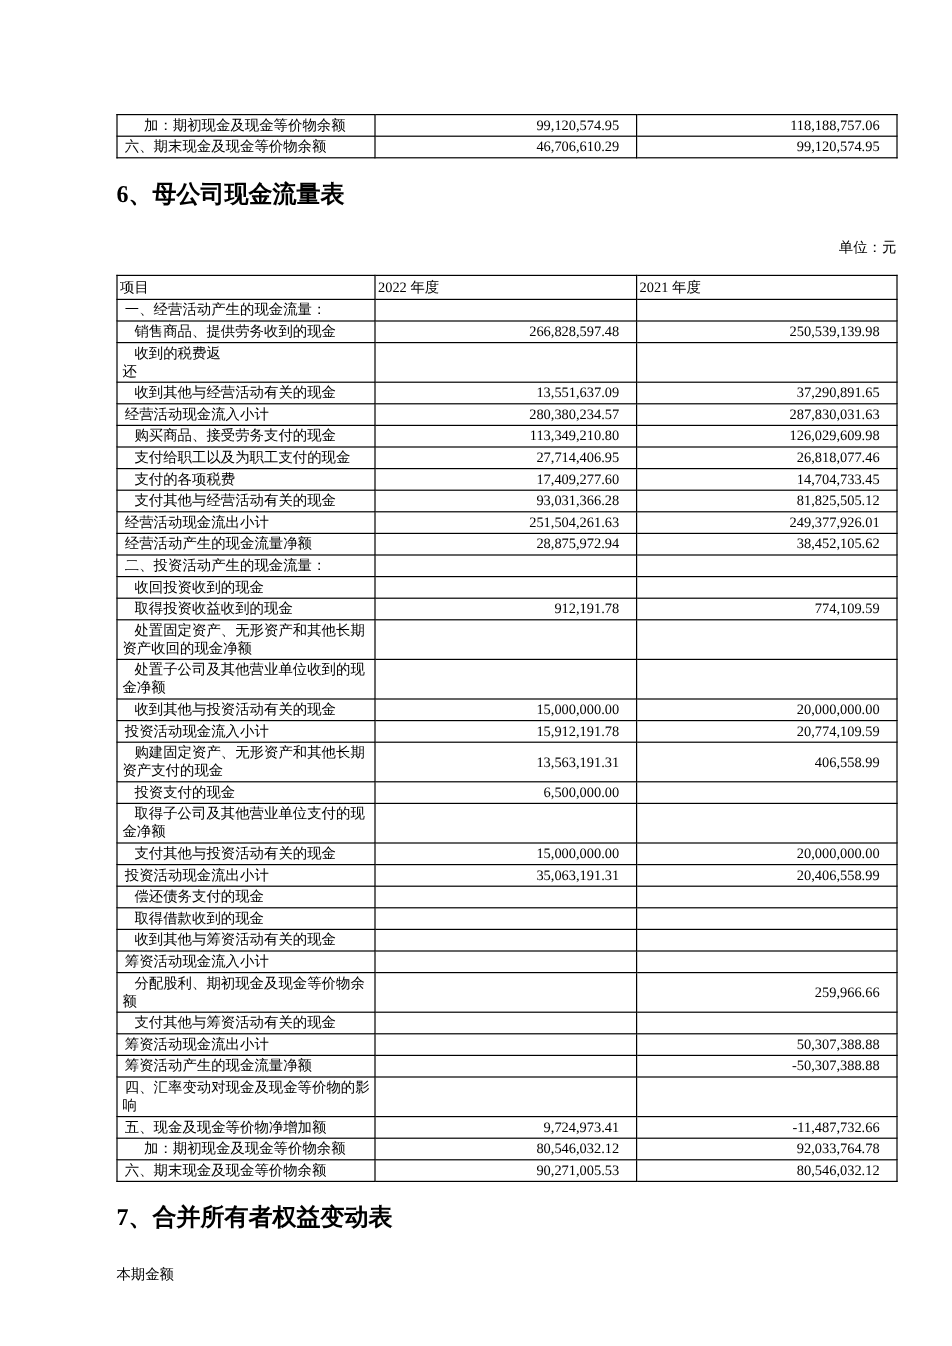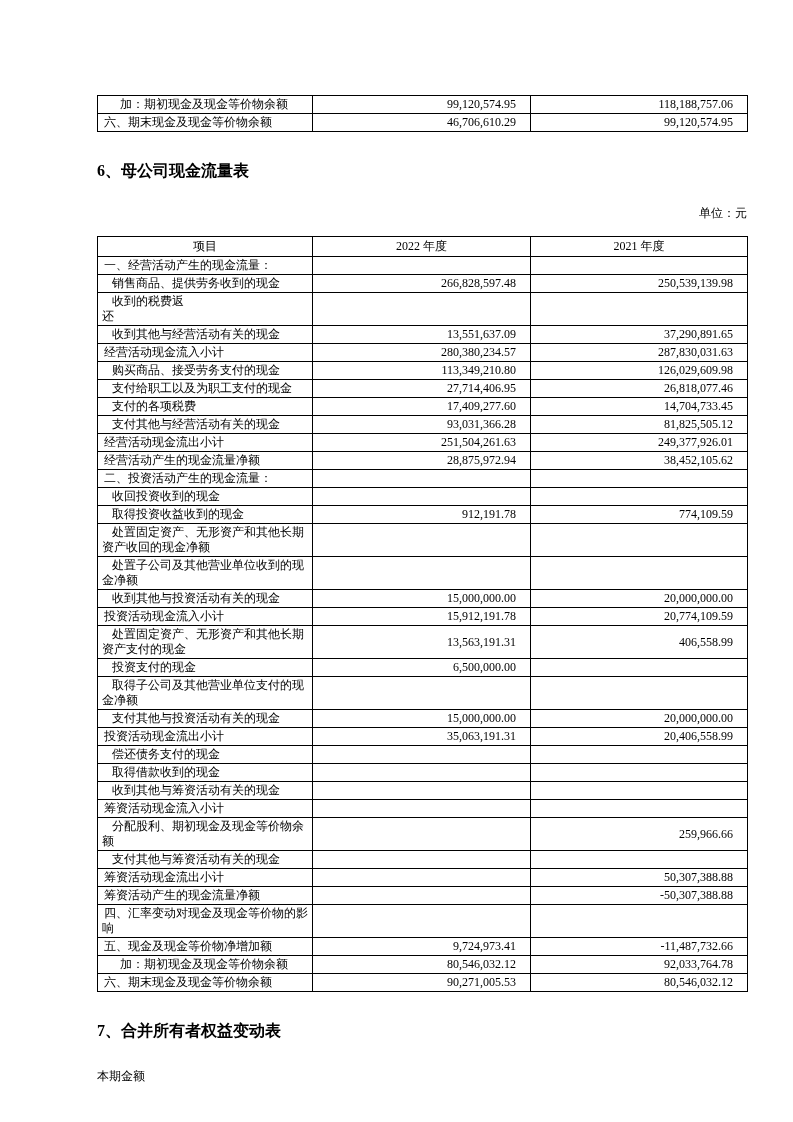--- a/index.html
+++ b/index.html
@@ -16,30 +16,30 @@
   table.fin { border-collapse: collapse; width: 650px; table-layout: fixed; }
   table.fin col.c1 { width: 215px; }
   table.fin col.c2 { width: 218px; }
   table.fin col.c3 { width: 217px; }
   table.fin th, table.fin td {
     border: 1px solid #000;
     line-height: 15px;
     vertical-align: middle;
     font-weight: normal;
   }
-  table.fin th { text-align: center; padding: 2px 2px; }
+  table.fin th { text-align: left; padding: 2px 2px; }
   table.fin td.item { padding: 1px 4px; white-space: pre-line; text-align: left; }
   table.fin td.num  { padding: 1px 14px 1px 4px; text-align: right; }
   td.item.indent-0 { text-indent: 2px; }
   td.item.indent-1 { text-indent: 10px; }
   td.item.indent-2 { text-indent: 18px; }
 
   .section-title {
-    font-size: 16px; font-weight: bold;
-    margin-top: 29px;
+    font-size: 20px; font-weight: bold;
+    margin-top: 16px;
   }
   .unit-line {
     width: 650px; text-align: right;
     margin-top: 23px; margin-bottom: 14px;
   }
   .period-label { margin-top: 26px; }
 </style>
 </head>
 <body>
 
@@ -168,21 +168,21 @@
           <td class="item indent-1">收到其他与投资活动有关的现金</td>
           <td class="num">15,000,000.00</td>
           <td class="num">20,000,000.00</td>
         </tr>
         <tr>
           <td class="item indent-0">投资活动现金流入小计</td>
           <td class="num">15,912,191.78</td>
           <td class="num">20,774,109.59</td>
         </tr>
         <tr>
-          <td class="item indent-1">处置固定资产、无形资产和其他长期资产支付的现金</td>
+          <td class="item indent-1">购建固定资产、无形资产和其他长期资产支付的现金</td>
           <td class="num">13,563,191.31</td>
           <td class="num">406,558.99</td>
         </tr>
         <tr>
           <td class="item indent-1">投资支付的现金</td>
           <td class="num">6,500,000.00</td>
           <td class="num"></td>
         </tr>
         <tr>
           <td class="item indent-1">取得子公司及其他营业单位支付的现金净额</td>

